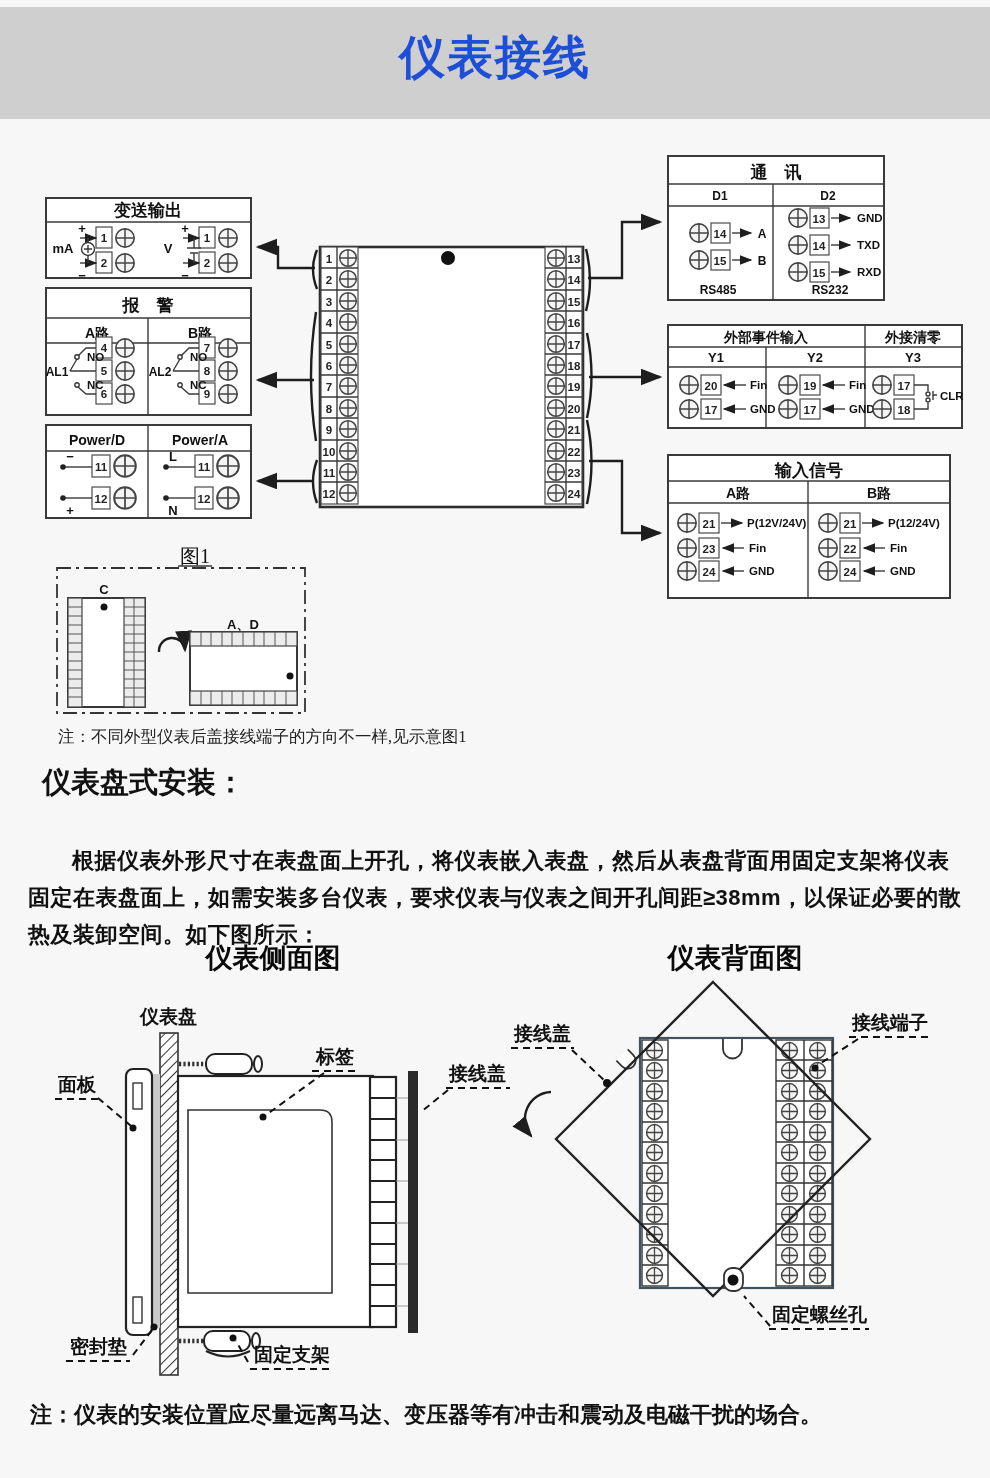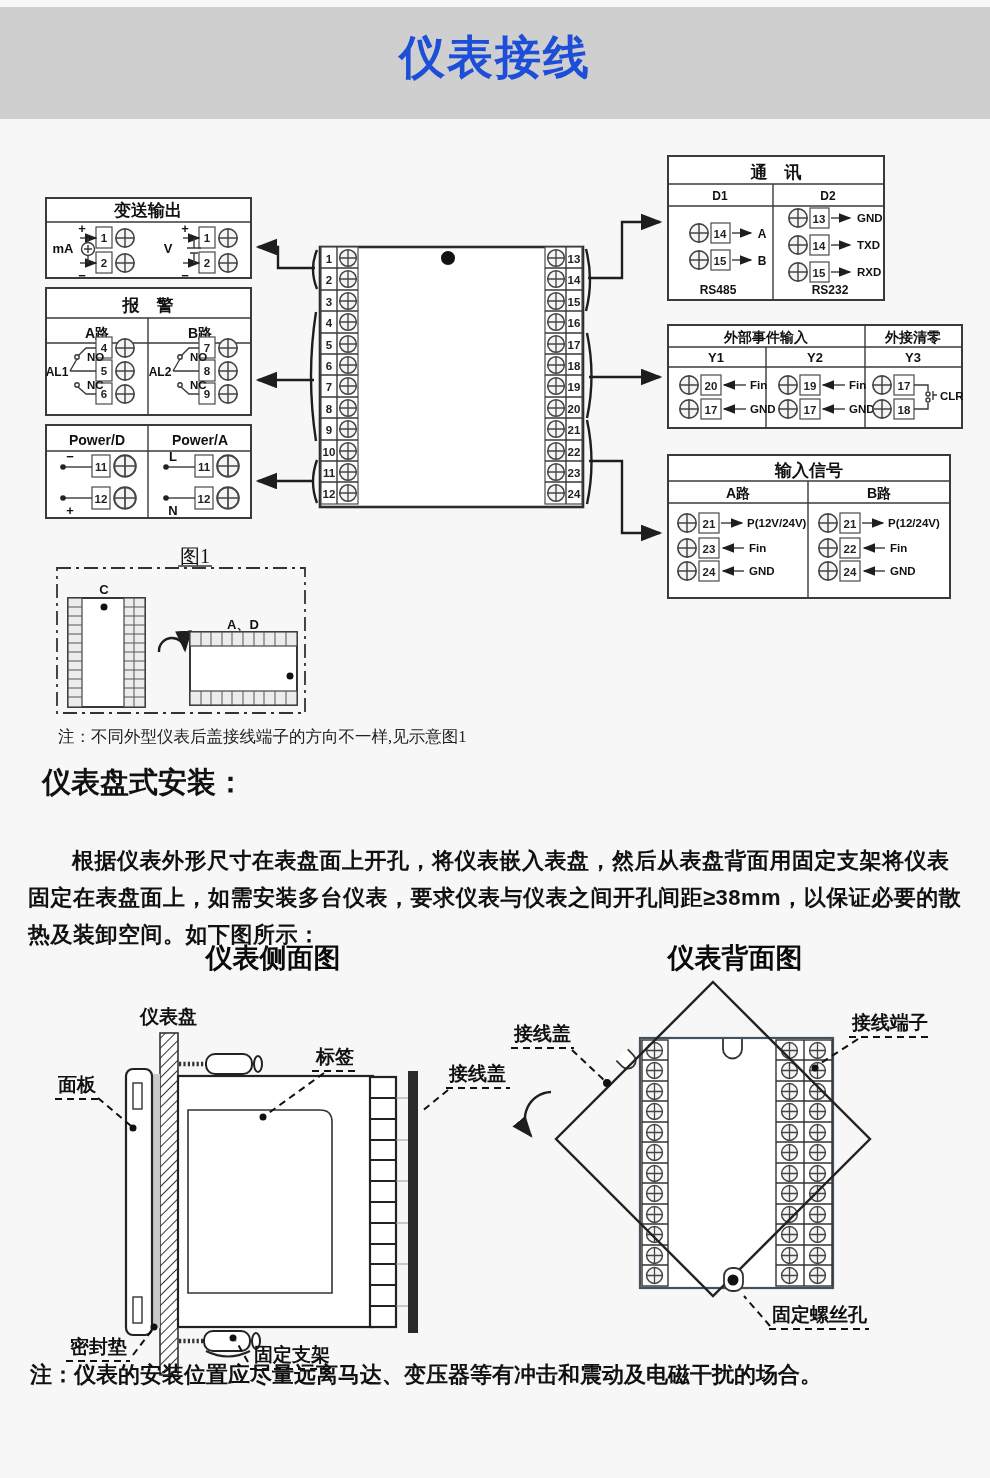--- a/index.html
+++ b/index.html
@@ -22,21 +22,21 @@
   .tn{font:700 11.5px "Liberation Sans",sans-serif;fill:#222;text-anchor:middle;}
   .cap{font:400 20px "Liberation Serif",serif;fill:#111;text-anchor:middle;}
   .note{font:400 16.5px "Liberation Serif",serif;fill:#222;text-anchor:start;}
   .ttl{font:700 27px "Liberation Serif",serif;fill:#0a0a0a;text-anchor:middle;}
   .lbl{font:700 19px "Liberation Sans",sans-serif;fill:#111;text-anchor:start;}
   .dsh{stroke:#111;stroke-width:2;stroke-dasharray:7 5;fill:none;}
   .thread{stroke:#333;stroke-width:4.5;stroke-dasharray:2.2 2.2;fill:none;}
   .txt-install-h{position:absolute;left:42px;top:763px;font-size:29px;font-weight:600;}
   .txt-install-p{position:absolute;left:28px;top:842px;width:935px;font-size:22px;font-weight:700;
                  line-height:37px;text-indent:2em;letter-spacing:0.5px;}
-  .txt-footer{position:absolute;left:30px;top:1360px;width:940px;font-size:22px;font-weight:700;}
+  .txt-footer{position:absolute;left:30px;top:1400px;width:940px;font-size:22px;font-weight:700;}
 </style>
 </head>
 <body>
 
 <div class="page">
 
   <div class="band">
     <h1>仪表接线</h1>
   </div>
 

